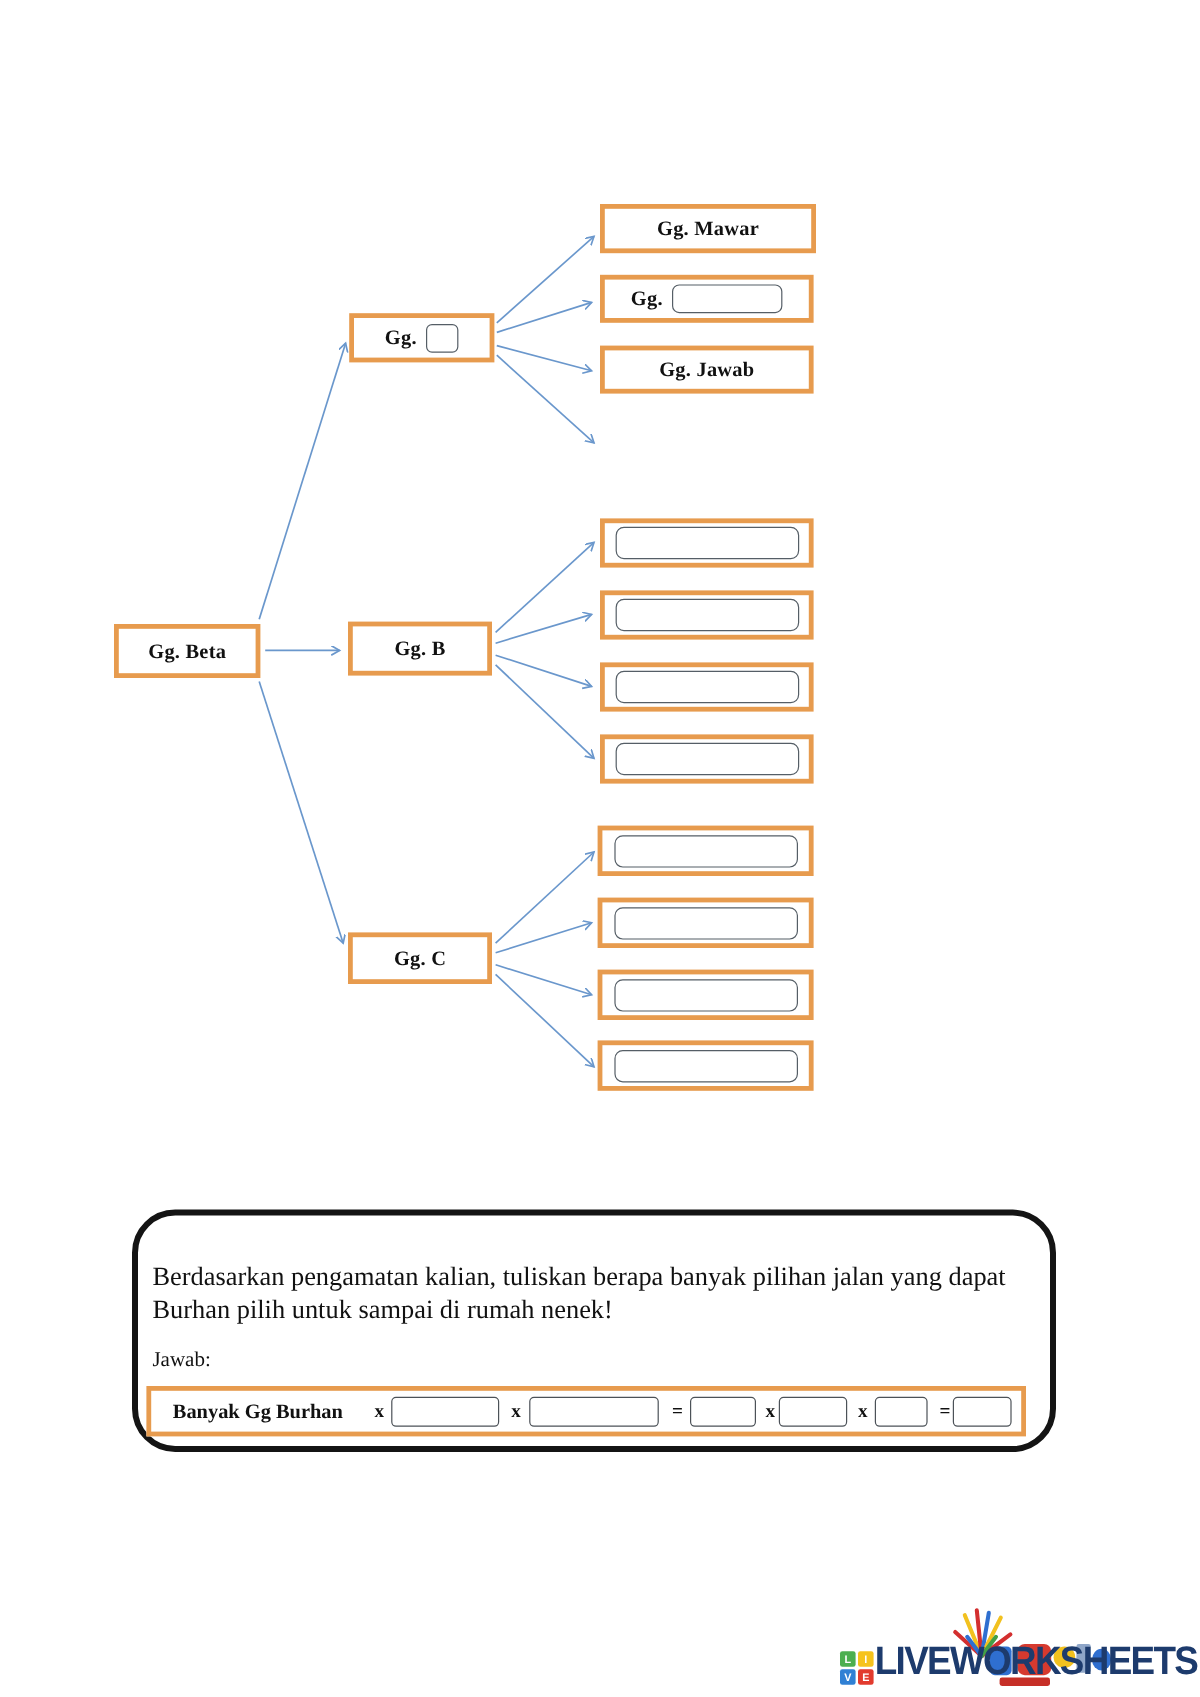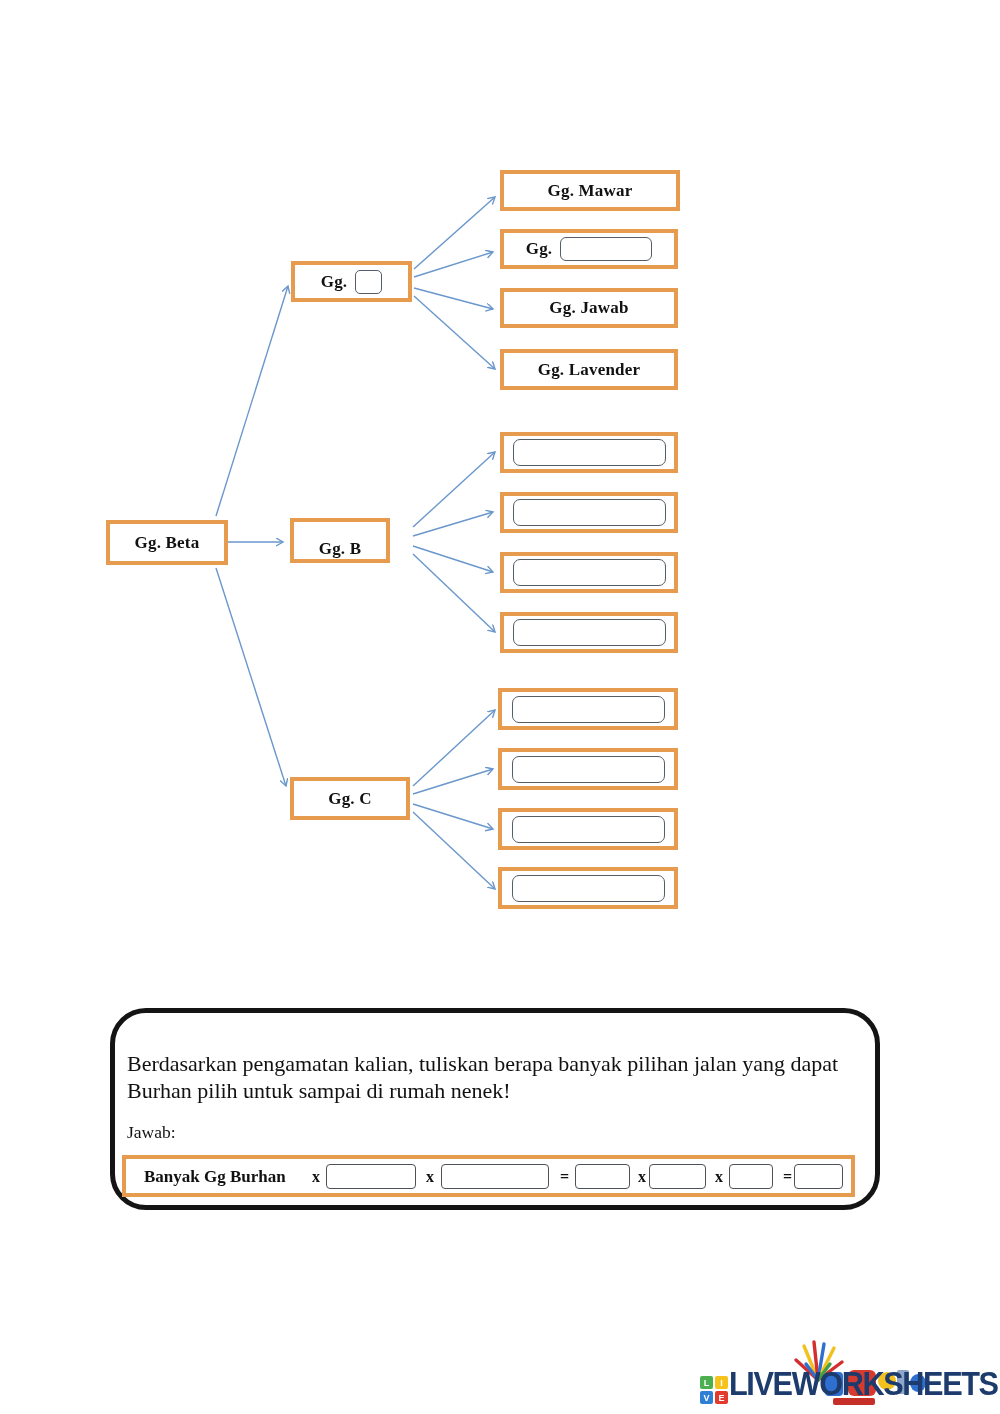--- a/index.html
+++ b/index.html
@@ -68,49 +68,46 @@
       <line x1="413" y1="546" x2="493" y2="572" marker-end="url(#ah)"></line>
       <line x1="413" y1="554" x2="495" y2="632" marker-end="url(#ah)"></line>
 
       <line x1="413" y1="786" x2="495" y2="710" marker-end="url(#ah)"></line>
       <line x1="413" y1="794" x2="493" y2="769" marker-end="url(#ah)"></line>
       <line x1="413" y1="804" x2="493" y2="829" marker-end="url(#ah)"></line>
       <line x1="413" y1="812" x2="495" y2="889" marker-end="url(#ah)"></line>
     </g>
   </svg>
 
-  <div class="obox" style="left:106px;top:520px;width:122px;height:45px;">
+  <div class="obox" style="left:95px;top:520px;width:122px;height:45px;">
     <span class="node-label">Gg. Beta</span>
   </div>
 
   <div class="obox" style="left:291px;top:261px;width:121px;height:41px;">
     <span class="node-label">Gg.</span>
     <input class="mini-input" type="text" value="" style="">
   </div>
 
-  <div class="obox" style="left:290px;top:518px;width:100px;height:45px;align-items:flex-end;">
+  <div class="obox" style="left:290px;top:518px;width:120px;height:45px;">
     <span class="node-label">Gg. B</span>
   </div>
 
   <div class="obox" style="left:290px;top:777px;width:120px;height:43px;">
     <span class="node-label">Gg. C</span>
   </div>
 
   <div class="obox" style="left:500px;top:170px;width:180px;height:41px;">
     <span class="leaf-label">Gg. Mawar</span>
   </div>
   <div class="obox" style="left:500px;top:229px;width:178px;height:40px;">
     <span class="leaf-label">Gg.</span>
     <input class="leaf-input" type="text" value="" style="">
   </div>
   <div class="obox" style="left:500px;top:288px;width:178px;height:40px;">
     <span class="leaf-label">Gg. Jawab</span>
-  </div>
-  <div class="obox" style="left:500px;top:349px;width:178px;height:41px;">
-    <span class="leaf-label">Gg. Lavender</span>
   </div>
 
   <div class="obox" style="left:500px;top:432px;width:178px;height:41px;">
     <input class="big-input" type="text" value="" style="">
   </div>
   <div class="obox" style="left:500px;top:492px;width:178px;height:41px;">
     <input class="big-input" type="text" value="" style="">
   </div>
   <div class="obox" style="left:500px;top:552px;width:178px;height:41px;">
     <input class="big-input" type="text" value="" style="">

